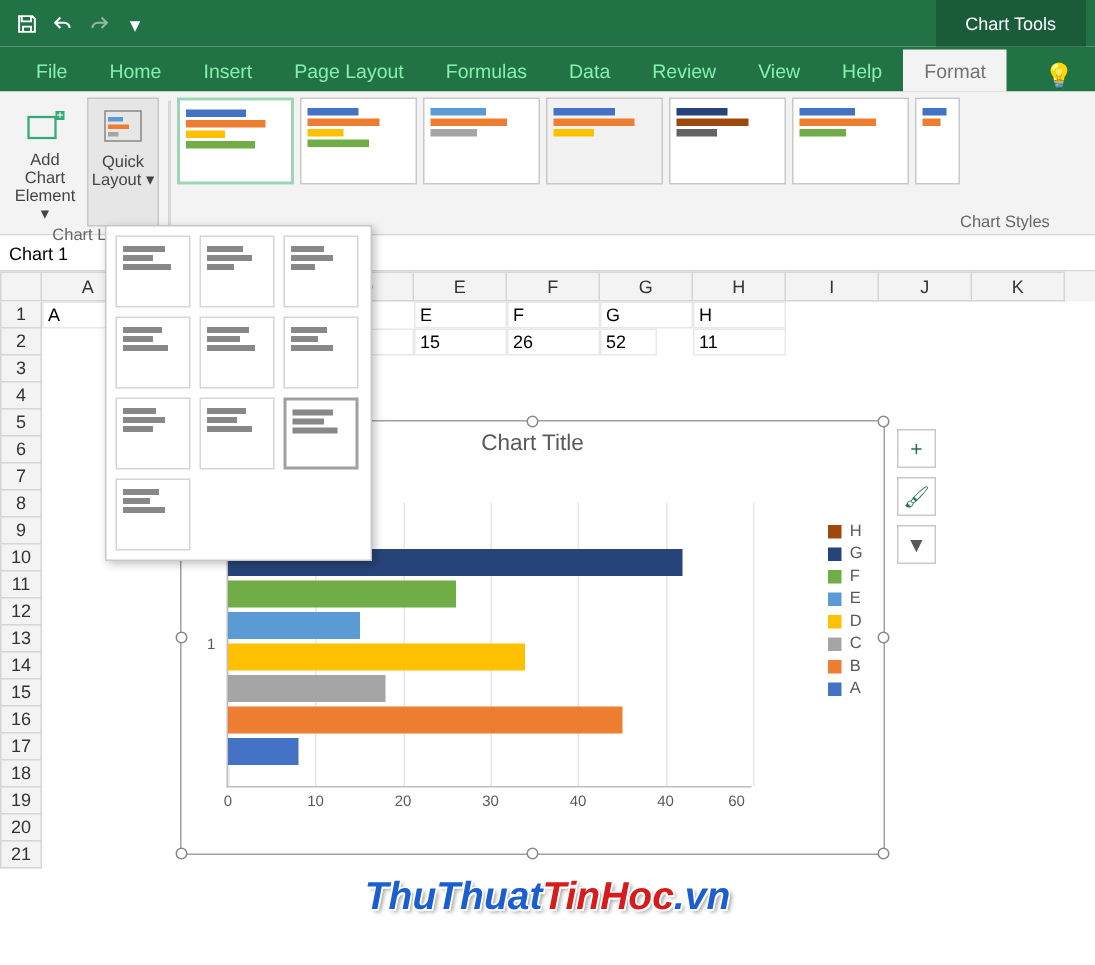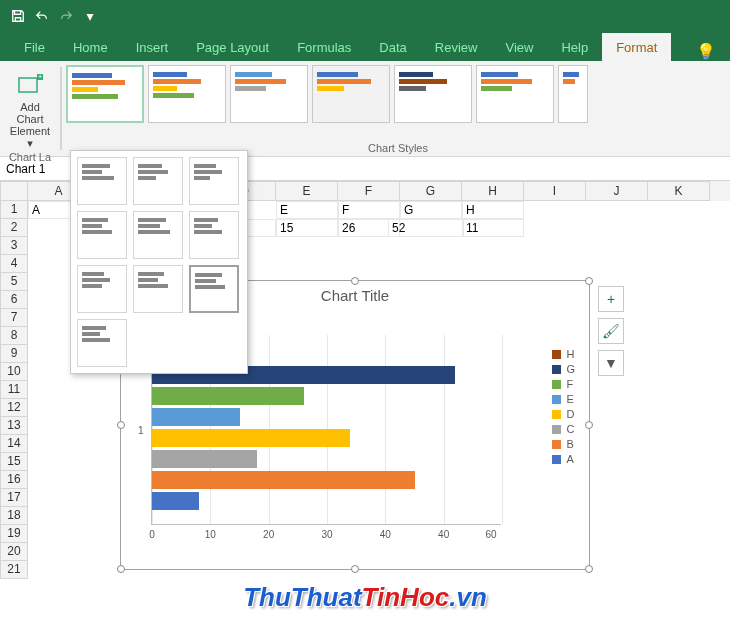--- a/index.html
+++ b/index.html
@@ -8,33 +8,33 @@
 
 .titlebar { height: 31px; background: #217346; display: flex; align-items: center; padding: 0 6px; }
 .qat-btn { width: 24px; height: 24px; display: flex; align-items: center; justify-content: center; color: #fff; font-size: 14px; }
 .qat-btn svg { width: 14px; height: 14px; stroke: #fff; fill: none; stroke-width: 1.5; }
 .tool-tab { margin-left: auto; color: #fff; font-size: 12px; padding: 0 20px; height: 100%; display: flex; align-items: center; background: #1a5c38; }
 
 
 .tabs { height: 30px; background: #217346; display: flex; align-items: flex-end; padding-left: 10px; }
 .tab { color: #86efac; font-size: 13px; padding: 7px 14px 6px; cursor: pointer; }
 .tab.active { background: #fff; color: #217346; }
-.tab.alt  { background: #f3f3f3; color: #a16207; }
+.tab.alt  { background: #f3f3f3; color: #737373; }
 .help-icon { margin-left: auto; color:#fff; padding: 0 14px; }
 
 
 .ribbon { height: 96px; background: #f3f3f3; border-bottom: 1px solid #d5d5d5; display: flex; }
 .rgrp { display:flex; flex-direction:column; align-items:center; padding: 4px 6px 0; }
 .rgrp-btns { display:flex; gap:4px; }
 .big-btn { width: 48px; display:flex; flex-direction:column; align-items:center; gap:2px; padding:2px; }
 .big-btn .ic { width:32px; height:32px; display:flex; align-items:center; justify-content:center; }
 .big-btn .lbl { font-size: 11px; text-align:center; line-height:1.1; color:#444; }
 .rgrp-label { font-size: 11px; color:#666; margin-top:auto; padding-bottom:2px; }
 .divider { width:1px; background:#d5d5d5; margin: 6px 0; }
-.styles { flex:1; display:flex; flex-direction:column; padding:4px 0 0 4px; }
+.styles { flex:1; display:flex; flex-direction:row; padding:4px 0 0 4px; }
 .styles-row { display:flex; gap:4px; }
 .style-thumb { width:78px; height:58px; border:1px solid #c8c8c8; background:#fff; padding:4px; position:relative; }
 .style-thumb.sel { border:2px solid #9fd5b7; }
 .mini-bar { height:5px; margin:2px 0; }
 
 
 .fbar { height:24px; border-bottom:1px solid #d5d5d5; display:flex; align-items:center; background:#fff; }
 .namebox { width:90px; border-right:1px solid #d5d5d5; padding:2px 6px; font-size:12px; }
 
 
@@ -88,20 +88,21 @@
       <svg viewBox="0 0 16 16">
         <path d="M6 3 2 7l4 4 M2 7h7a4 4 0 0 1 4 4"></path>
       </svg>
     </div>
   <div class="qat-btn" style="opacity:.5">
       <svg viewBox="0 0 16 16">
         <path d="M10 3l4 4-4 4 M14 7H7a4 4 0 0 0-4 4"></path>
       </svg>
     </div>
   <div class="qat-btn">▾</div>
+  <div class="tool-tab">Chart Tools</div>
 </div>
 
 <div class="tabs">
   <div class="tab">File</div>
   <div class="tab">Home</div>
   <div class="tab">Insert</div>
   <div class="tab">Page Layout</div>
   <div class="tab">Formulas</div>
   <div class="tab">Data</div>
   <div class="tab">Review</div>
@@ -116,20 +117,31 @@
     <div class="rgrp-btns">
       <div class="big-btn">
         <div class="ic">
             <svg width="30" height="30">
               <rect x="4" y="10" width="18" height="14" fill="none" stroke="#3a7" stroke-width="1.5"></rect>
               <rect x="22" y="6" width="6" height="6" fill="#3a7"></rect>
               <text x="25" y="11" font-size="8" fill="#fff" text-anchor="middle">+</text>
             </svg>
           </div>
         <div class="lbl">Add Chart Element ▾</div>
+      </div>
+      <div class="big-btn" style="background:#e6e6e6;border:1px solid #c8c8c8">
+        <div class="ic">
+            <svg width="28" height="28">
+              <rect x="2" y="4" width="24" height="20" fill="none" stroke="#888"></rect>
+              <rect x="4" y="8" width="10" height="3" fill="#5b9bd5"></rect>
+              <rect x="4" y="13" width="14" height="3" fill="#ed7d31"></rect>
+              <rect x="4" y="18" width="7" height="3" fill="#a5a5a5"></rect>
+            </svg>
+          </div>
+        <div class="lbl">Quick Layout ▾</div>
       </div>
     </div>
     <div class="rgrp-label">Chart La</div>
   </div>
   <div class="divider"></div>
   <div class="divider"></div>
   <div class="styles">
     <div class="styles-row">
       <div class="style-thumb sel">
           <div class="mini-bar" style="width:60%;background:#4472c4"></div>
@@ -216,21 +228,21 @@
     </div>
   <div class="cells" id="cells">
       <div class="cell" style="left: 0px; top: 0px; width: 62px; height: 18px;">A</div>
       <div class="cell" style="left: 248px; top: 0px; width: 62px; height: 18px;">E</div>
       <div class="cell" style="left: 310px; top: 0px; width: 62px; height: 18px;">F</div>
       <div class="cell" style="left: 372px; top: 0px; width: 62px; height: 18px;">G</div>
       <div class="cell" style="left: 434px; top: 0px; width: 62px; height: 18px;">H</div>
       <div class="cell" style="left: 186px; top: 18px; width: 62px; height: 18px;">34</div>
       <div class="cell" style="left: 248px; top: 18px; width: 62px; height: 18px;">15</div>
       <div class="cell" style="left: 310px; top: 18px; width: 62px; height: 18px;">26</div>
-      <div class="cell" style="left: 360px; top: 18px; width: 76px; height: 18px;">52</div>
+      <div class="cell" style="left: 372px; top: 18px; width: 38px; height: 18px;">52</div>
       <div class="cell" style="left: 434px; top: 18px; width: 62px; height: 18px;">11</div>
     </div>
 </div>
 
 <div class="ql-pop">
   <div class="ql-item">
       <div class="ql-mini" style="width:70%"></div>
       <div class="ql-mini" style="width:50%"></div>
       <div class="ql-mini" style="width:80%"></div>
     </div>

